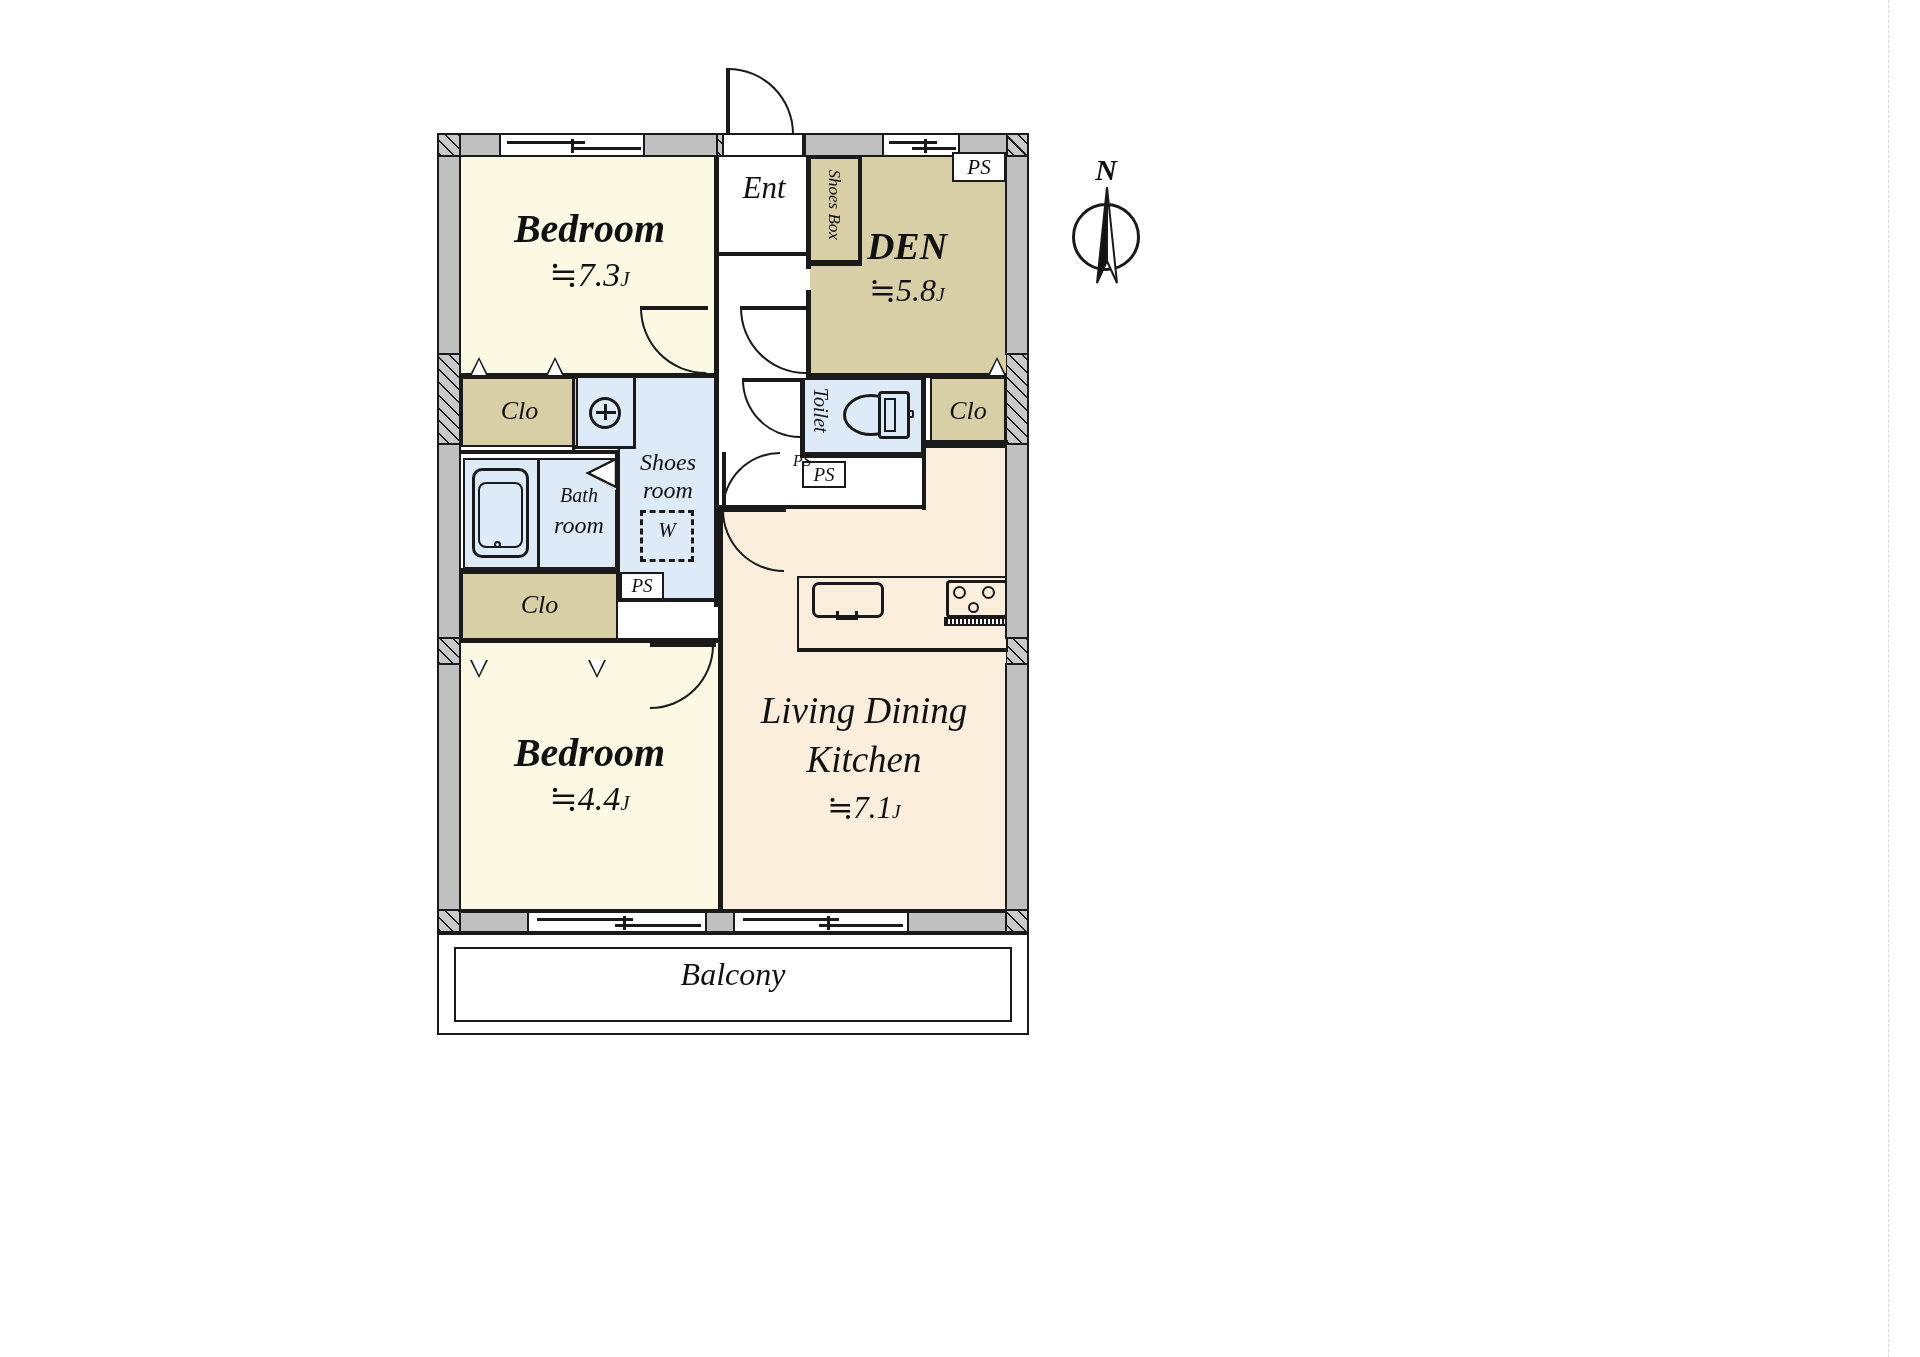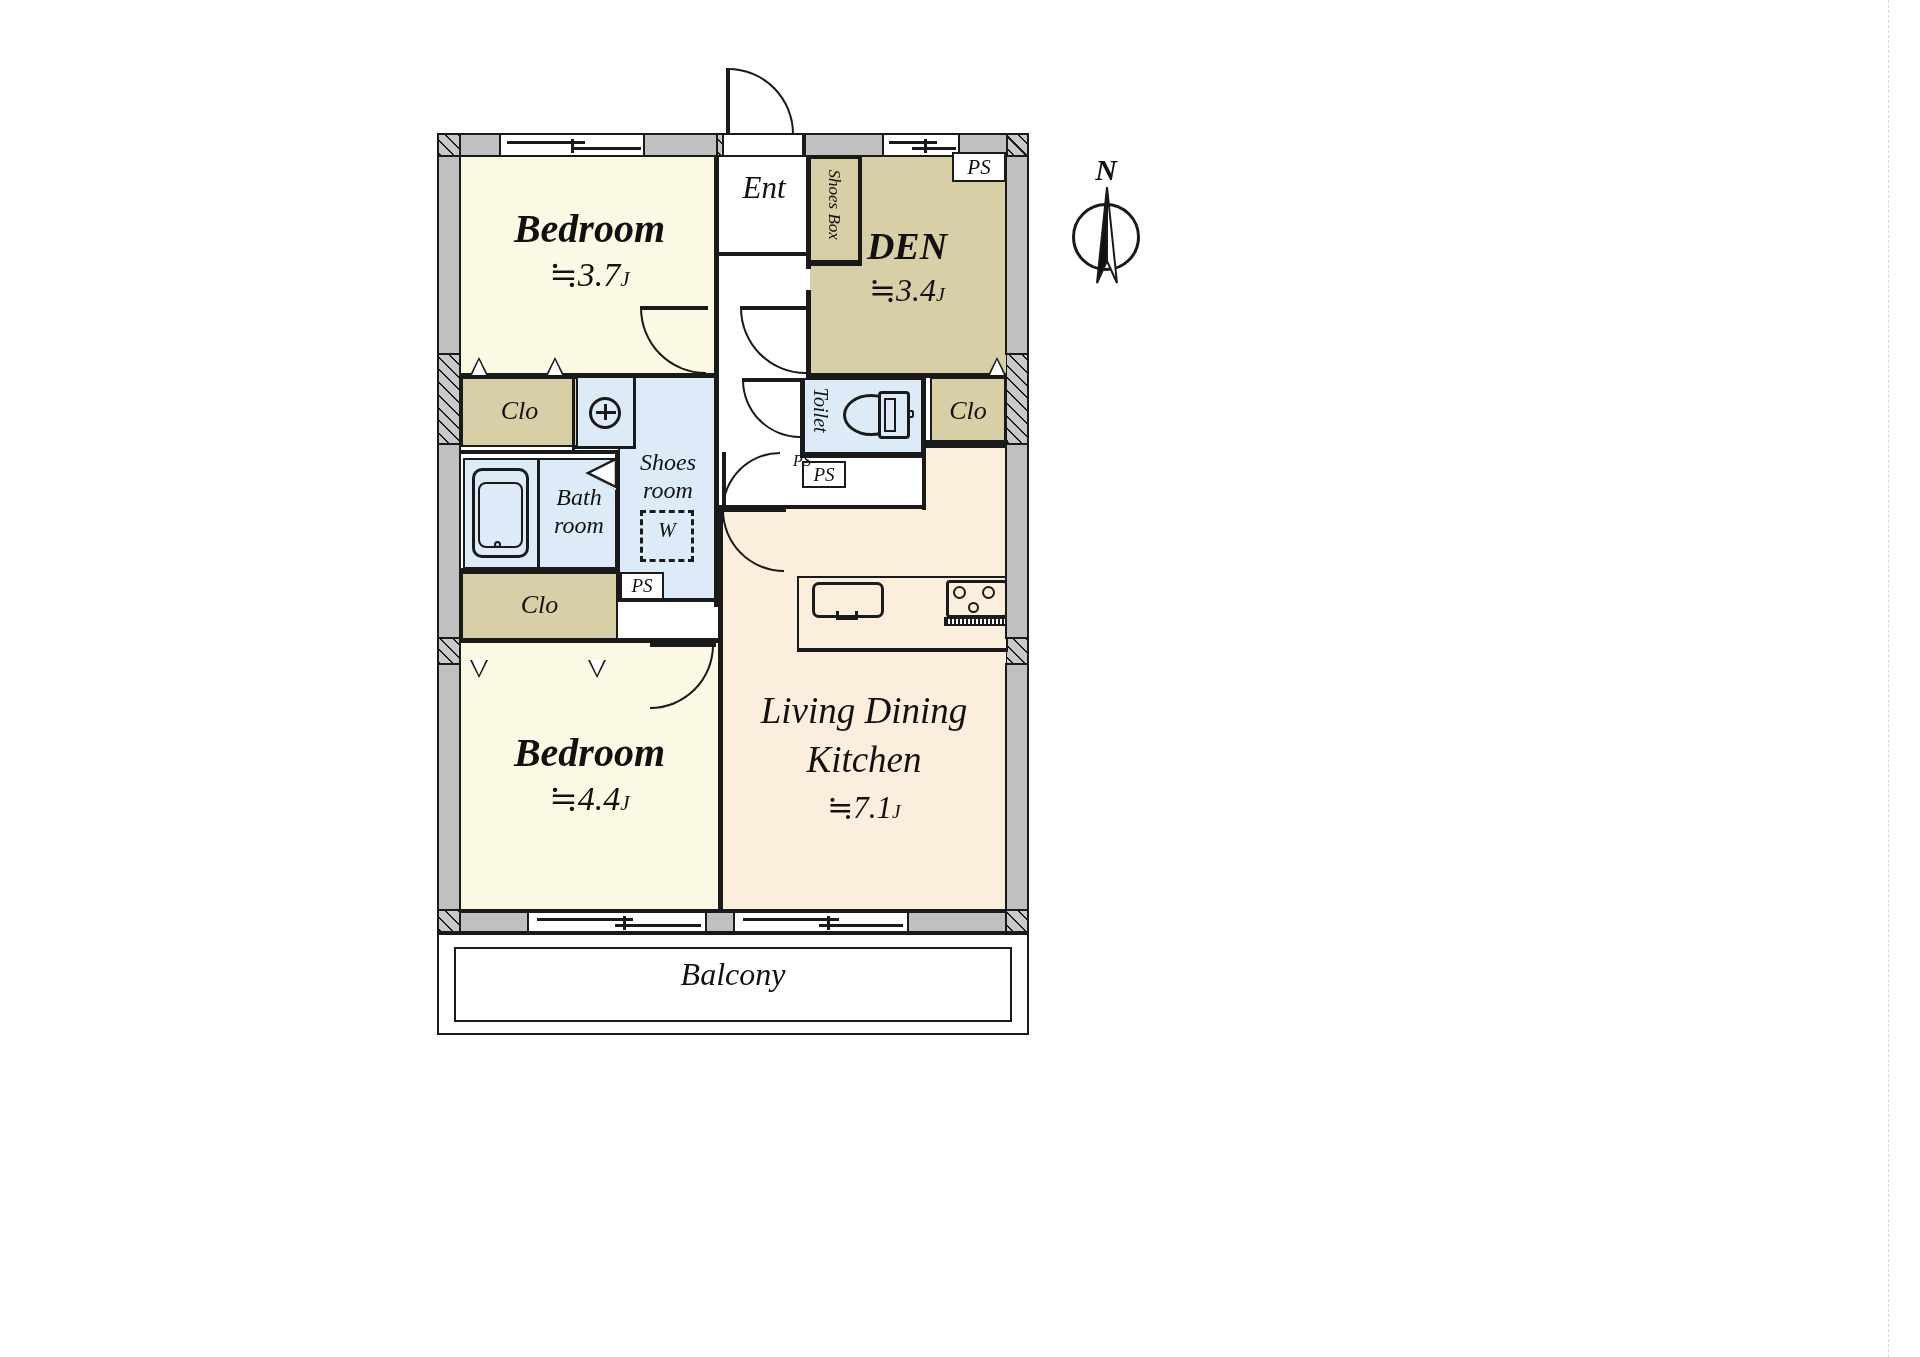--- a/index.html
+++ b/index.html
@@ -278,48 +278,48 @@
   <div class="tri" style="left:470px; top:660px; transform:rotate(180deg);"></div>
   <div class="tri" style="left:588px; top:660px; transform:rotate(180deg);"></div>
 
   <div class="psbox" style="left:952px; top:152px; width:54px; height:30px; font-size:21px;">PS</div>
   <div class="psbox" style="left:802px; top:461px; width:44px; height:27px; font-size:19px;">PS</div>
   <div class="psbox" style="left:620px; top:572px; width:44px; height:28px; font-size:19px;">PS</div>
   <div class="psbox" style="left:802px; top:461px; width:0; height:0; border:0;">PS</div>
 
   <div class="lbl" style="left:461px; top:209px; width:257px; font-size:40px; font-weight:bold;">Bedroom</div>
   <div class="lbl" style="left:461px; top:258px; width:257px; font-size:34px;">
-    <span>≒3.7</span><span class="unit">J</span>
+    <span>≒7.3</span><span class="unit">J</span>
   </div>
 
   <div class="lbl" style="left:461px; top:733px; width:257px; font-size:40px; font-weight:bold;">Bedroom</div>
   <div class="lbl" style="left:461px; top:782px; width:257px; font-size:34px;">
     <span>≒4.4</span><span class="unit">J</span>
   </div>
 
   <div class="lbl" style="left:808px; top:227px; width:198px; font-size:38px; font-weight:bold;">DEN</div>
   <div class="lbl" style="left:808px; top:274px; width:198px; font-size:32px;">
-    <span>≒3.4</span><span class="unit">J</span>
+    <span>≒5.8</span><span class="unit">J</span>
   </div>
 
   <div class="lbl" style="left:722px; top:741px; width:284px; font-size:37px;">Kitchen</div>
   <div class="lbl" style="left:722px; top:692px; width:284px; font-size:37px;">Living Dining</div>
   <div class="lbl" style="left:722px; top:792px; width:284px; font-size:31px;">
     <span>≒7.1</span><span class="unit">J</span>
   </div>
 
   <div class="lbl" style="left:722px; top:172px; width:84px; font-size:31px;">Ent</div>
 
   <div class="lbl" style="left:790px; top:196px; width:88px; font-size:17px; transform:rotate(90deg); transform-origin:center;">Shoes Box</div>
 
   <div class="lbl" style="left:461px; top:398px; width:117px; font-size:26px;">Clo</div>
   <div class="lbl" style="left:930px; top:398px; width:76px; font-size:26px;">Clo</div>
   <div class="lbl" style="left:461px; top:592px; width:157px; font-size:26px;">Clo</div>
 
-  <div class="lbl" style="left:540px; top:485px; width:78px; font-size:24px;">Bath</div>
+  <div class="lbl" style="left:540px; top:485px; width:78px; font-size:20px;">Bath</div>
   <div class="lbl" style="left:540px; top:513px; width:78px; font-size:24px;">room</div>
 
   <div class="lbl" style="left:608px; top:450px; width:120px; font-size:24px;">Shoes</div>
   <div class="lbl" style="left:618px; top:478px; width:100px; font-size:24px;">room</div>
 
   <div class="lbl" style="left:790px; top:400px; width:62px; font-size:20px; transform:rotate(90deg); transform-origin:center;">Toilet</div>
 
   <div class="abs" style="left:1058px; top:155px; width:96px; height:148px;">
     <div class="lbl" style="left:0; top:0; width:96px; font-size:30px; font-weight:bold; font-style:italic;">N</div>
     <div class="abs" style="left:14px; top:48px; width:68px; height:68px; border:3px solid #1a1a1a; border-radius:50%;"></div>

